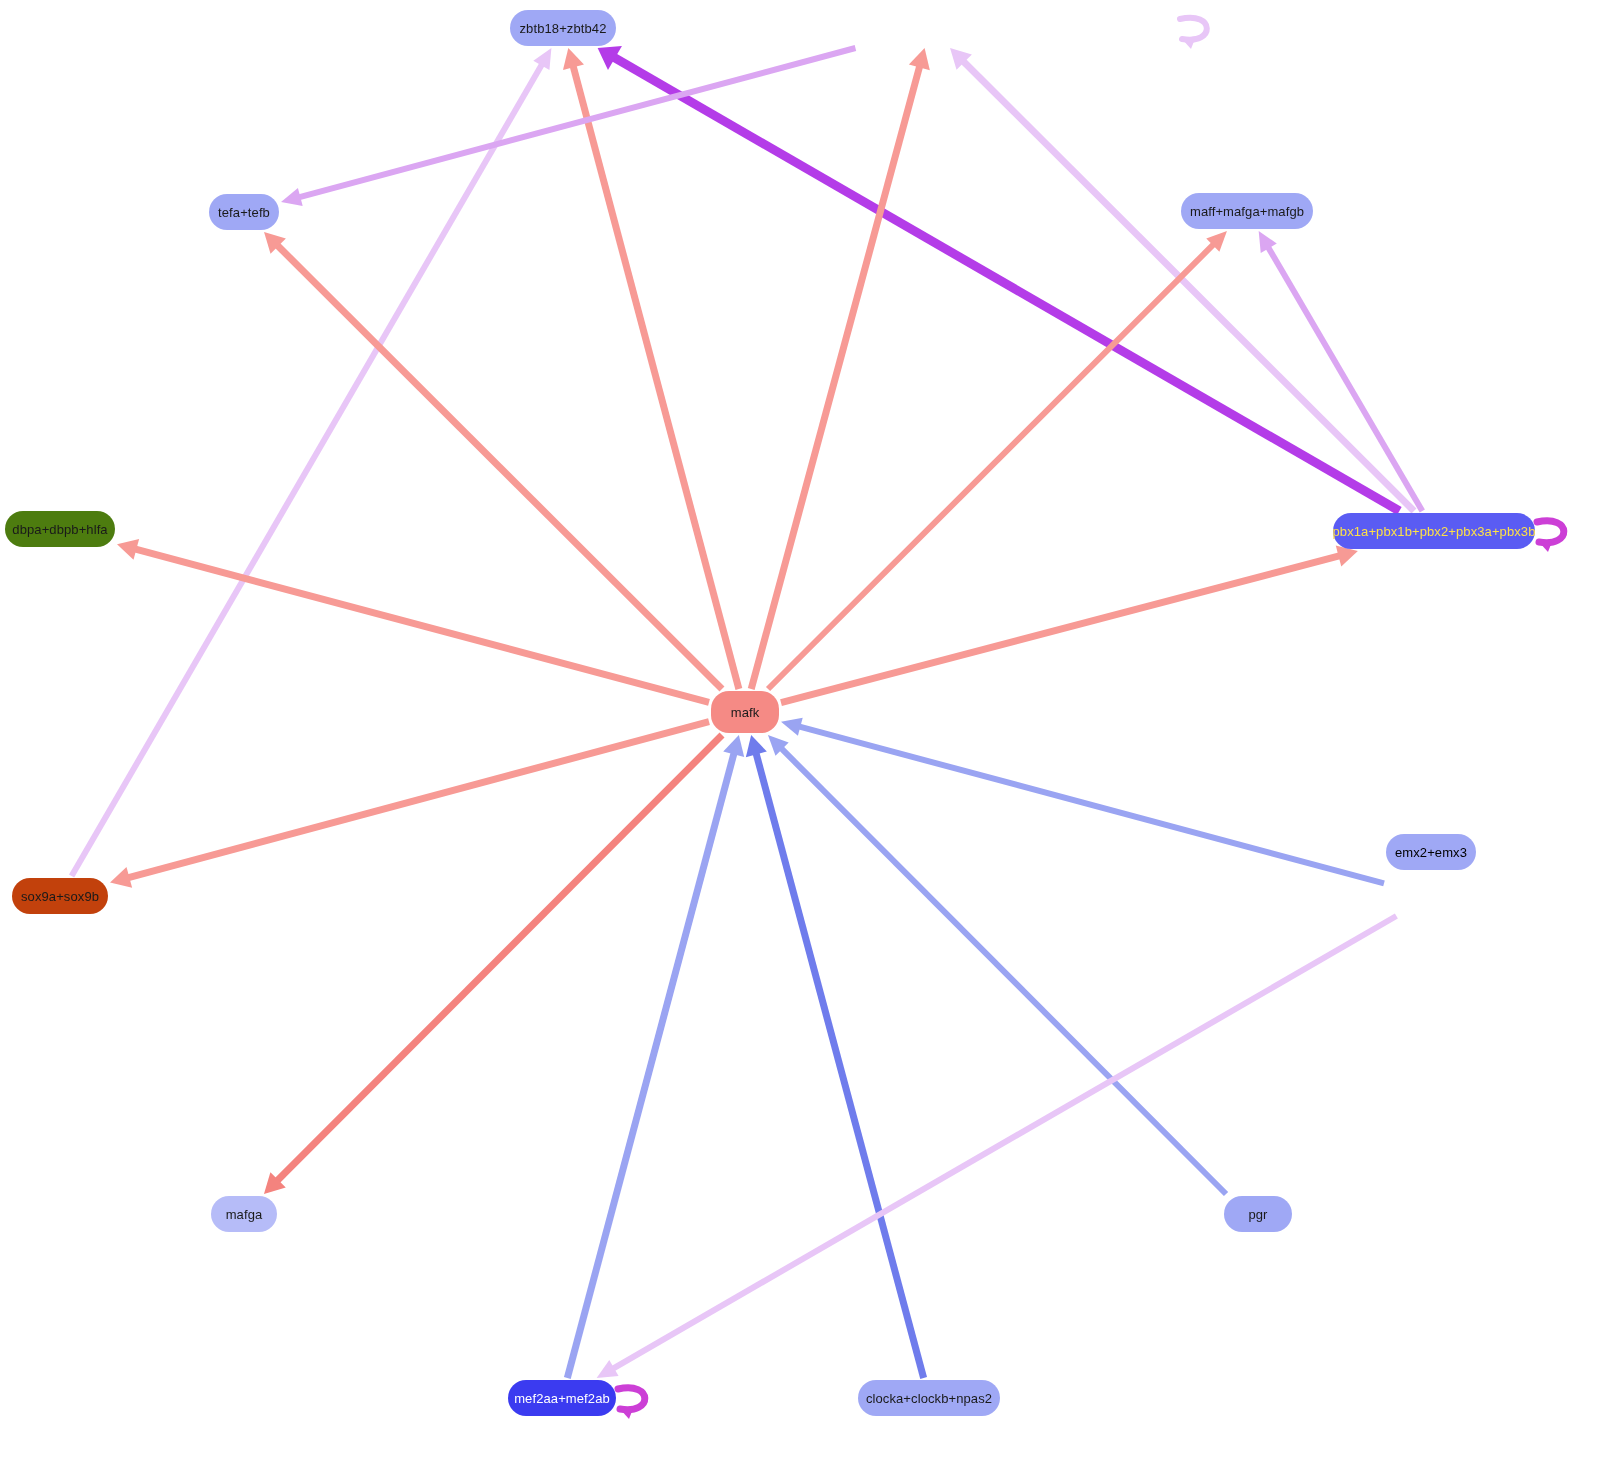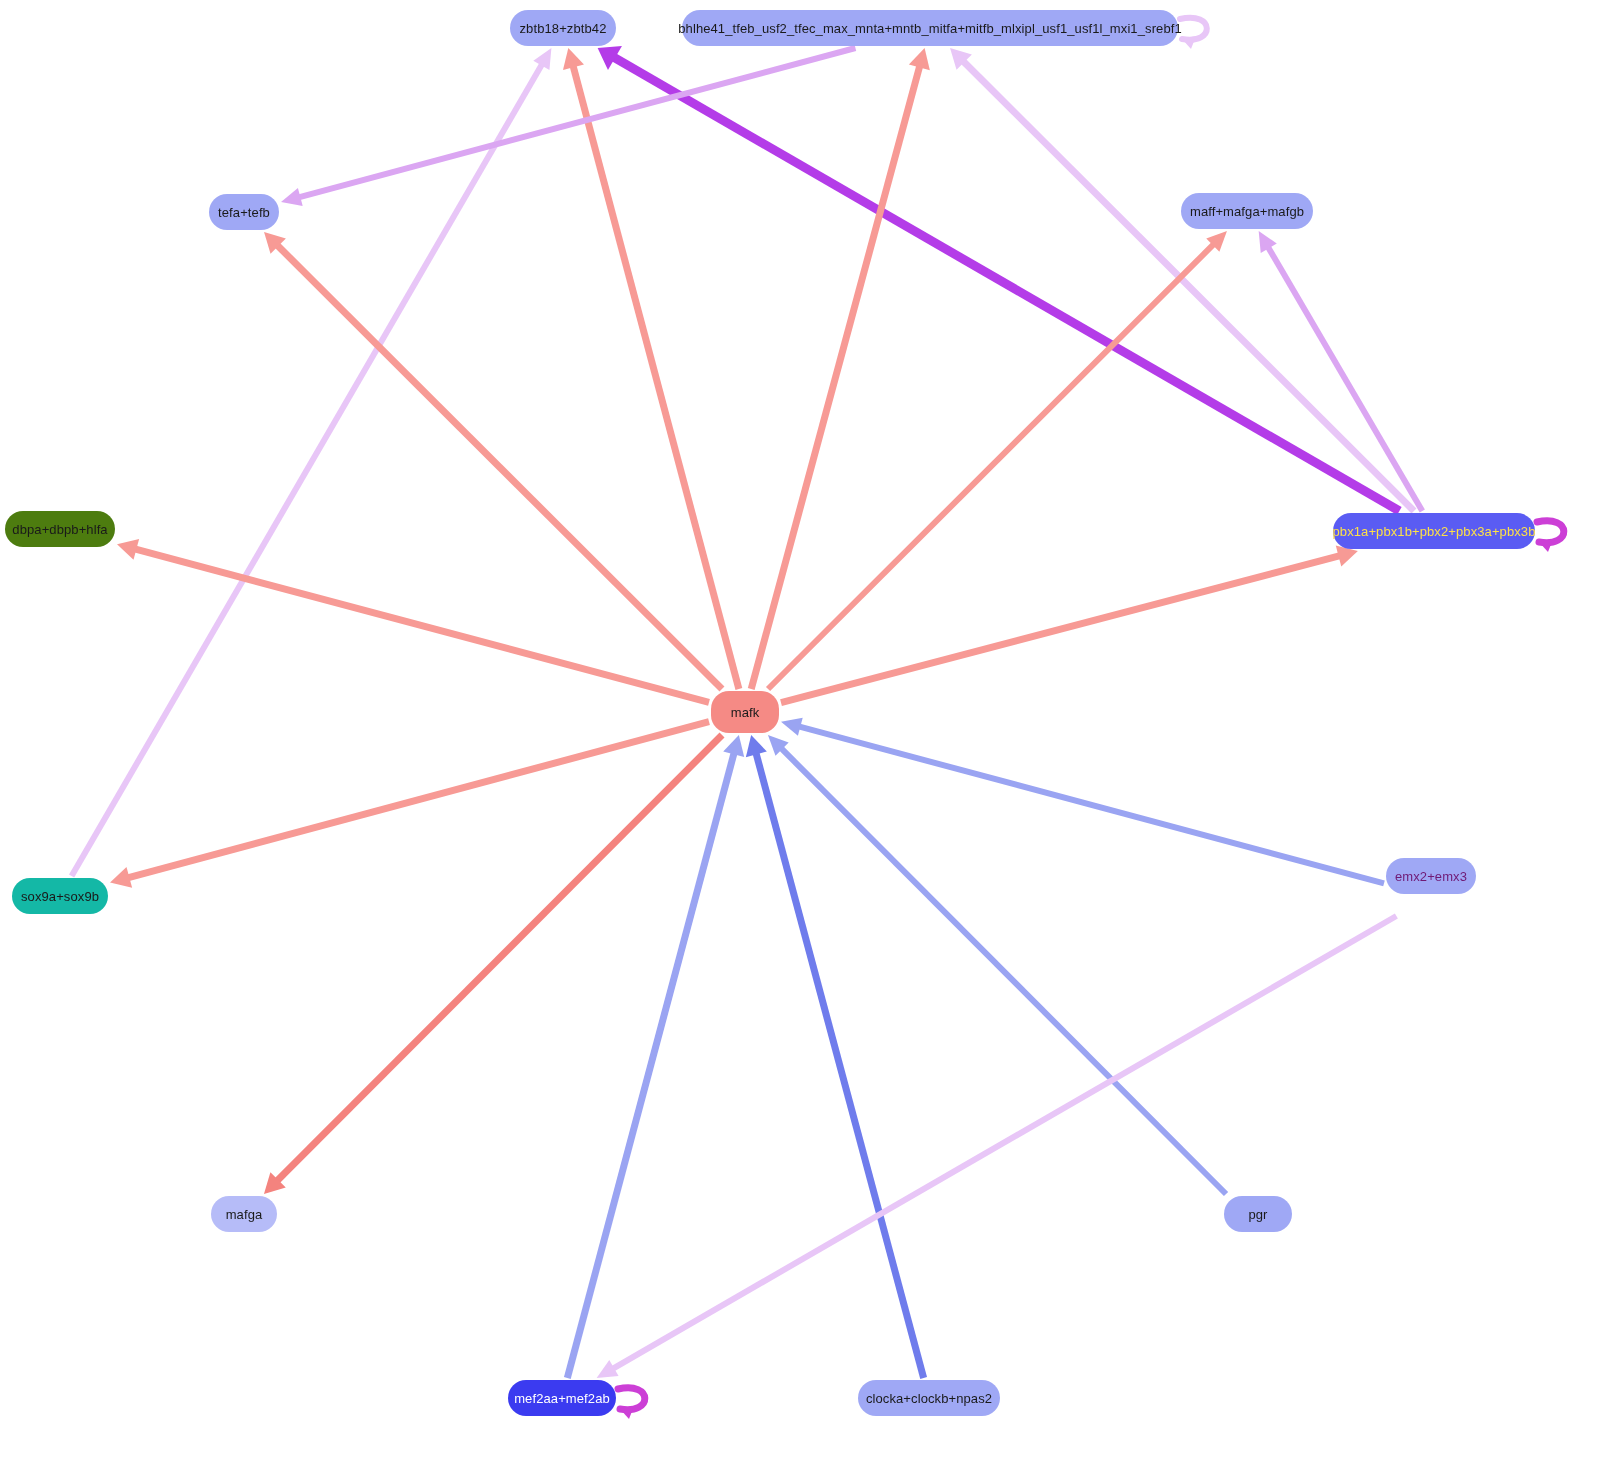--- a/index.html
+++ b/index.html
@@ -127,26 +127,25 @@
         <line x1="1396.3784860557769" y1="916" x2="609.0905234478413" y2="1370.796958836805" stroke="#e8c6f7" stroke-width="6" stroke-linecap="butt"></line>
         <polygon points="596.6215139442231,1378 609.287618614685,1359.9428741911424 618.5915467838117,1376.0486781333161" fill="#e8c6f7"></polygon>
       </g>
       <g>
         <path d="M 618 1389 C 653.4 1381, 653.4 1415, 620 1409" fill="none" stroke="#cc3fd6" stroke-width="7" stroke-linecap="round"></path>
         <path d="M 620 1409 l 14 -3 l -5 13 z" fill="#cc3fd6"></path>
       </g>
     </svg>
   <div id="node-layer">
       <div class="node" style="left: 563px; top: 28px; width: 106px; height: 36px; background: rgb(159, 168, 245); color: rgb(26, 26, 26);">zbtb18+zbtb42</div>
-      <div class="node" style="left: 930px; top: 28px; width: 496px; height: 36px; background: rgb(159, 168, 245); color: rgb(26, 26, 26);">bhlhe41_tfeb_usf2_tfec_max_mnta+mntb_mitfa+mitfb_mlxipl_usf1_usf1l_mxi1_srebf1</div>
       <div class="node" style="left: 244px; top: 212px; width: 70px; height: 36px; background: rgb(159, 168, 245); color: rgb(26, 26, 26);">tefa+tefb</div>
       <div class="node" style="left: 1247px; top: 211px; width: 132px; height: 36px; background: rgb(159, 168, 245); color: rgb(26, 26, 26);">maff+mafga+mafgb</div>
       <div class="node" style="left: 60px; top: 529px; width: 110px; height: 36px; background: #4d7c0f; color: rgb(26, 26, 26);">dbpa+dbpb+hlfa</div>
       <div class="node" style="left: 1434px; top: 531px; width: 202px; height: 36px; background: rgb(90, 92, 243); color: #fde047;">pbx1a+pbx1b+pbx2+pbx3a+pbx3b</div>
       <div class="node" style="left: 745px; top: 712px; width: 68px; height: 42px; background: rgb(245, 138, 133); color: rgb(26, 26, 26);">mafk</div>
-      <div class="node" style="left: 60px; top: 896px; width: 96px; height: 36px; background: #14b8a6; color: rgb(26, 26, 26);">sox9a+sox9b</div>
-      <div class="node" style="left: 1431px; top: 876px; width: 90px; height: 36px; background: rgb(159, 168, 245); color: #701a75; text-align: right;">emx2+emx3</div>
+      <div class="node" style="left: 60px; top: 896px; width: 96px; height: 36px; background: #c2410c; color: rgb(26, 26, 26);">sox9a+sox9b</div>
+      <div class="node" style="left: 1431px; top: 852px; width: 90px; height: 36px; background: rgb(159, 168, 245); color: #000000; text-align: right;">emx2+emx3</div>
       <div class="node" style="left: 244px; top: 1214px; width: 66px; height: 36px; background: rgb(182, 188, 248); color: rgb(26, 26, 26);">mafga</div>
       <div class="node" style="left: 1246px; top: 1214px; width: 68px; height: 36px; background: rgb(159, 168, 245); color: rgb(26, 26, 26); margin-left: 12px;">pgr</div>
       <div class="node" style="left: 562px; top: 1398px; width: 108px; height: 36px; background: rgb(59, 59, 240); color: rgb(255, 255, 255);">mef2aa+mef2ab</div>
       <div class="node" style="left: 929px; top: 1398px; width: 142px; height: 36px; background: rgb(159, 168, 245); color: rgb(26, 26, 26);">clocka+clockb+npas2</div>
     </div>
 </div>
 
 </body></html>

